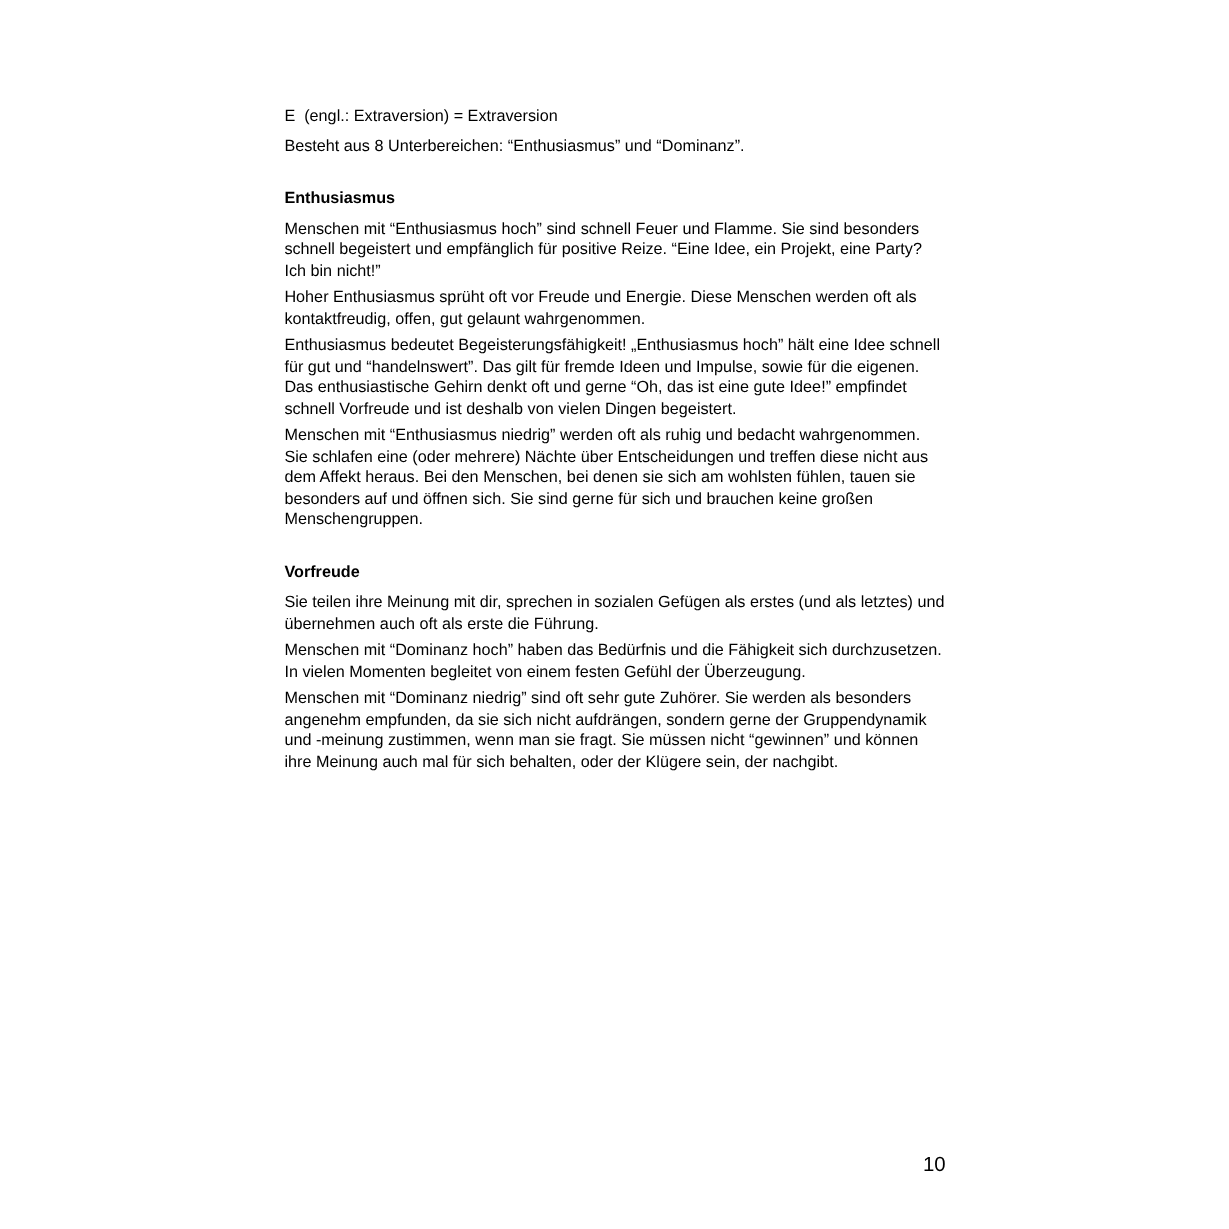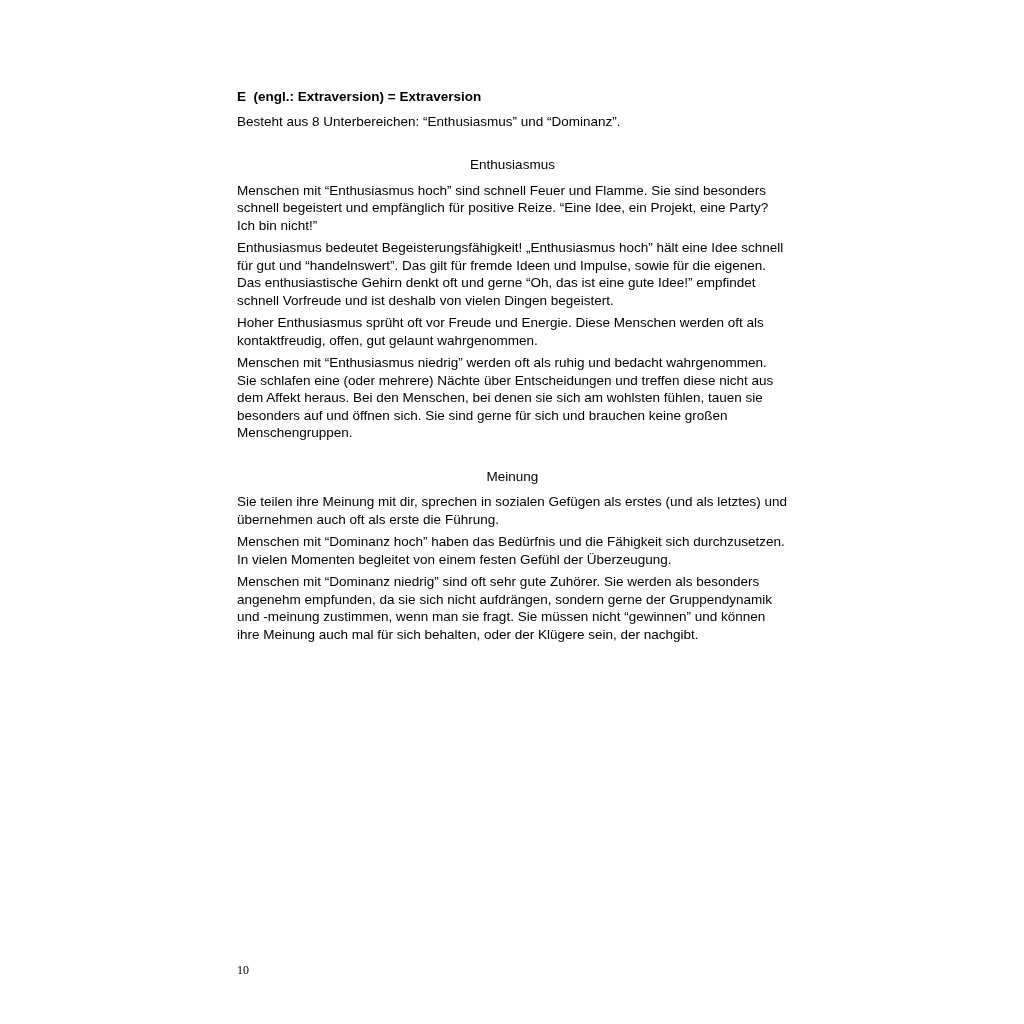--- a/index.html
+++ b/index.html
@@ -17,71 +17,69 @@
   .doc-content {
     position: absolute;
     left: 237px;
     top: 88px;
     width: 551px;
     font-size: 13.5px;
     line-height: 17.5px;
   }
   .doc-heading {
     font-size: 13.5px;
-    font-weight: bold;
+    font-weight: normal;
     line-height: 17.5px;
     margin-bottom: 7px;
     white-space: pre-wrap;
   }
   .doc-intro {
     margin-bottom: 0;
   }
   .section-title {
     font-size: 13.5px;
-    font-weight: normal;
+    font-weight: bold;
     line-height: 17.5px;
     margin-top: 26px;
     margin-bottom: 8px;
-    text-align: center;
   }
   .doc-paragraph {
     margin-bottom: 5px;
   }
   .page-number {
     position: absolute;
     left: 237px;
     top: 962px;
     width: 551px;
-    text-align: left;
-    font-size: 12px;
+    text-align: right;
+    font-size: 17px;
     line-height: 17.5px;
-    font-family: Liberation Serif, serif;
   }
 </style>
 </head>
 <body>
 
 <div class="doc-page">
 
   <div class="doc-content">
 
     <div class="doc-heading">E  (engl.: Extraversion) = Extraversion</div>
 
     <p class="doc-intro">Besteht aus 8 Unterbereichen: “Enthusiasmus” und “Dominanz”.</p>
 
     <div class="doc-section">
       <div class="section-title">Enthusiasmus</div>
       <p class="doc-paragraph">Menschen mit “Enthusiasmus hoch” sind schnell Feuer und Flamme. Sie sind besonders schnell begeistert und empfänglich für positive Reize. “Eine Idee, ein Projekt, eine Party? Ich bin nicht!”</p>
+      <p class="doc-paragraph">Hoher Enthusiasmus sprüht oft vor Freude und Energie. Diese Menschen werden oft als kontaktfreudig, offen, gut gelaunt wahrgenommen.</p>
       <p class="doc-paragraph">Enthusiasmus bedeutet Begeisterungsfähigkeit! „Enthusiasmus hoch” hält eine Idee schnell für gut und “handelnswert”. Das gilt für fremde Ideen und Impulse, sowie für die eigenen. Das enthusiastische Gehirn denkt oft und gerne “Oh, das ist eine gute Idee!” empfindet schnell Vorfreude und ist deshalb von vielen Dingen begeistert.</p>
-      <p class="doc-paragraph">Hoher Enthusiasmus sprüht oft vor Freude und Energie. Diese Menschen werden oft als kontaktfreudig, offen, gut gelaunt wahrgenommen.</p>
       <p class="doc-paragraph">Menschen mit “Enthusiasmus niedrig” werden oft als ruhig und bedacht wahrgenommen. Sie schlafen eine (oder mehrere) Nächte über Entscheidungen und treffen diese nicht aus dem Affekt heraus. Bei den Menschen, bei denen sie sich am wohlsten fühlen, tauen sie besonders auf und öffnen sich. Sie sind gerne für sich und brauchen keine großen Menschengruppen.</p>
     </div>
 
     <div class="doc-section">
-      <div class="section-title">Meinung</div>
+      <div class="section-title">Vorfreude</div>
       <p class="doc-paragraph">Sie teilen ihre Meinung mit dir, sprechen in sozialen Gefügen als erstes (und als letztes) und übernehmen auch oft als erste die Führung.</p>
       <p class="doc-paragraph">Menschen mit “Dominanz hoch” haben das Bedürfnis und die Fähigkeit sich durchzusetzen. In vielen Momenten begleitet von einem festen Gefühl der Überzeugung.</p>
       <p class="doc-paragraph">Menschen mit “Dominanz niedrig” sind oft sehr gute Zuhörer. Sie werden als besonders angenehm empfunden, da sie sich nicht aufdrängen, sondern gerne der Gruppendynamik und -meinung zustimmen, wenn man sie fragt. Sie müssen nicht “gewinnen” und können ihre Meinung auch mal für sich behalten, oder der Klügere sein, der nachgibt.</p>
     </div>
 
   </div>
 
   <div class="page-number">10</div>
 
 </div>

